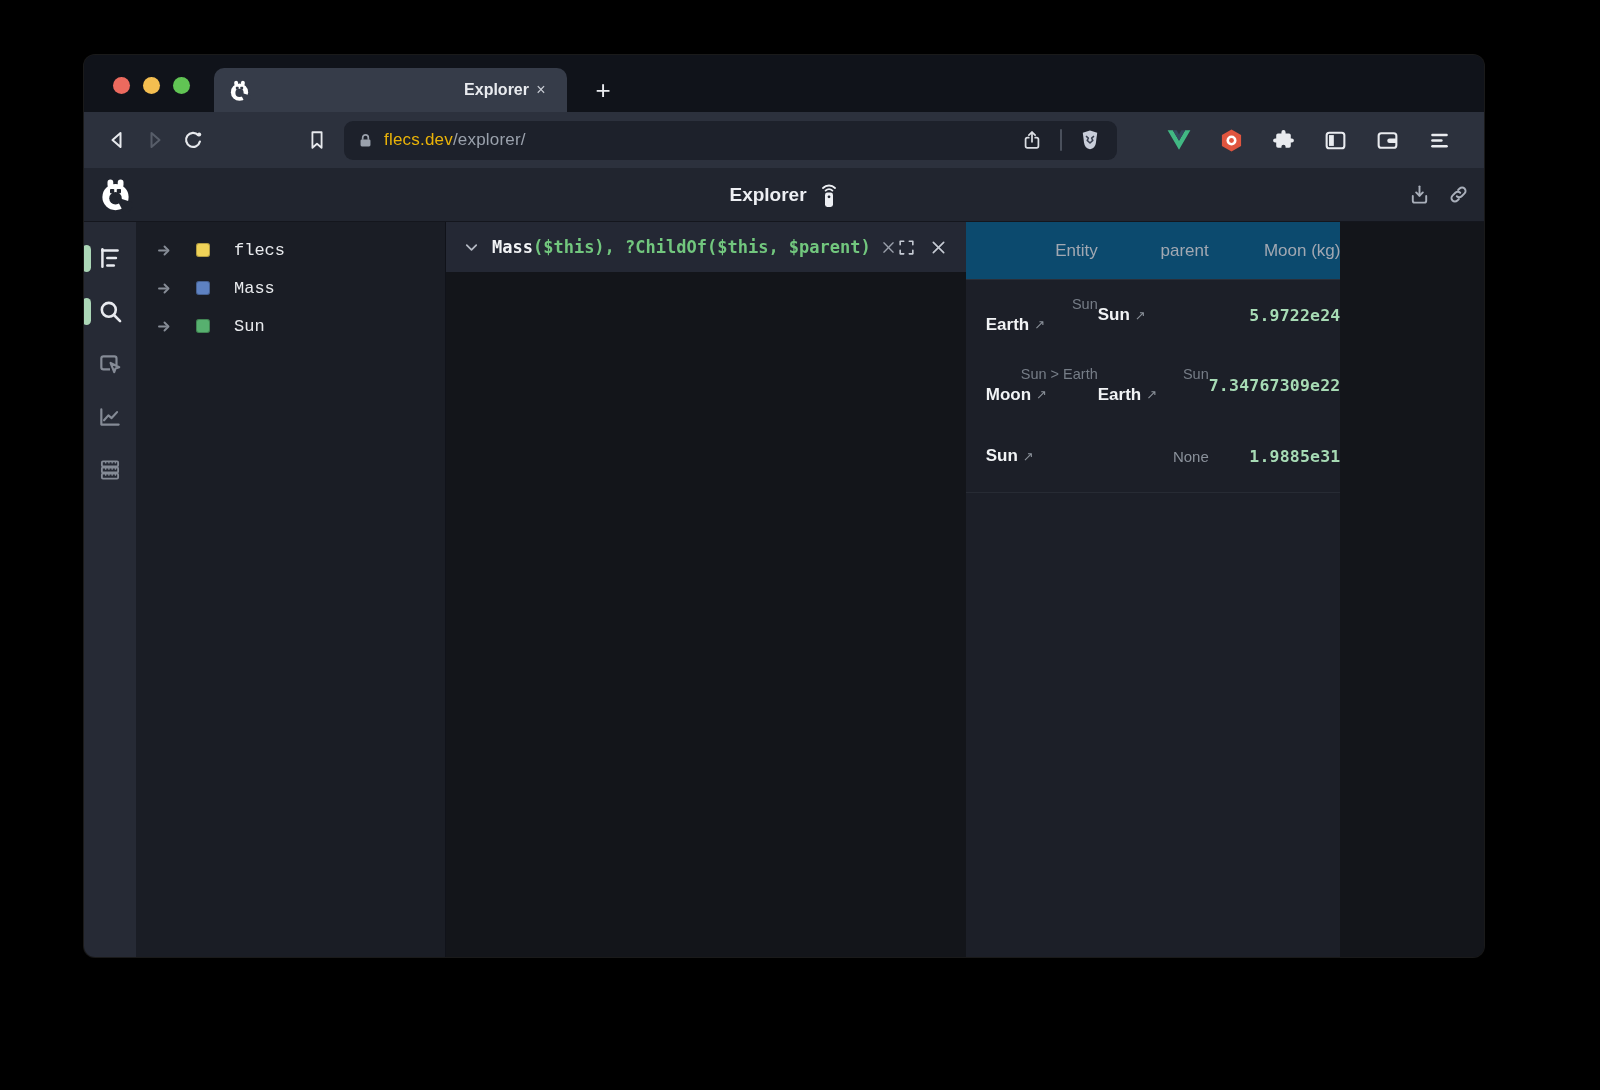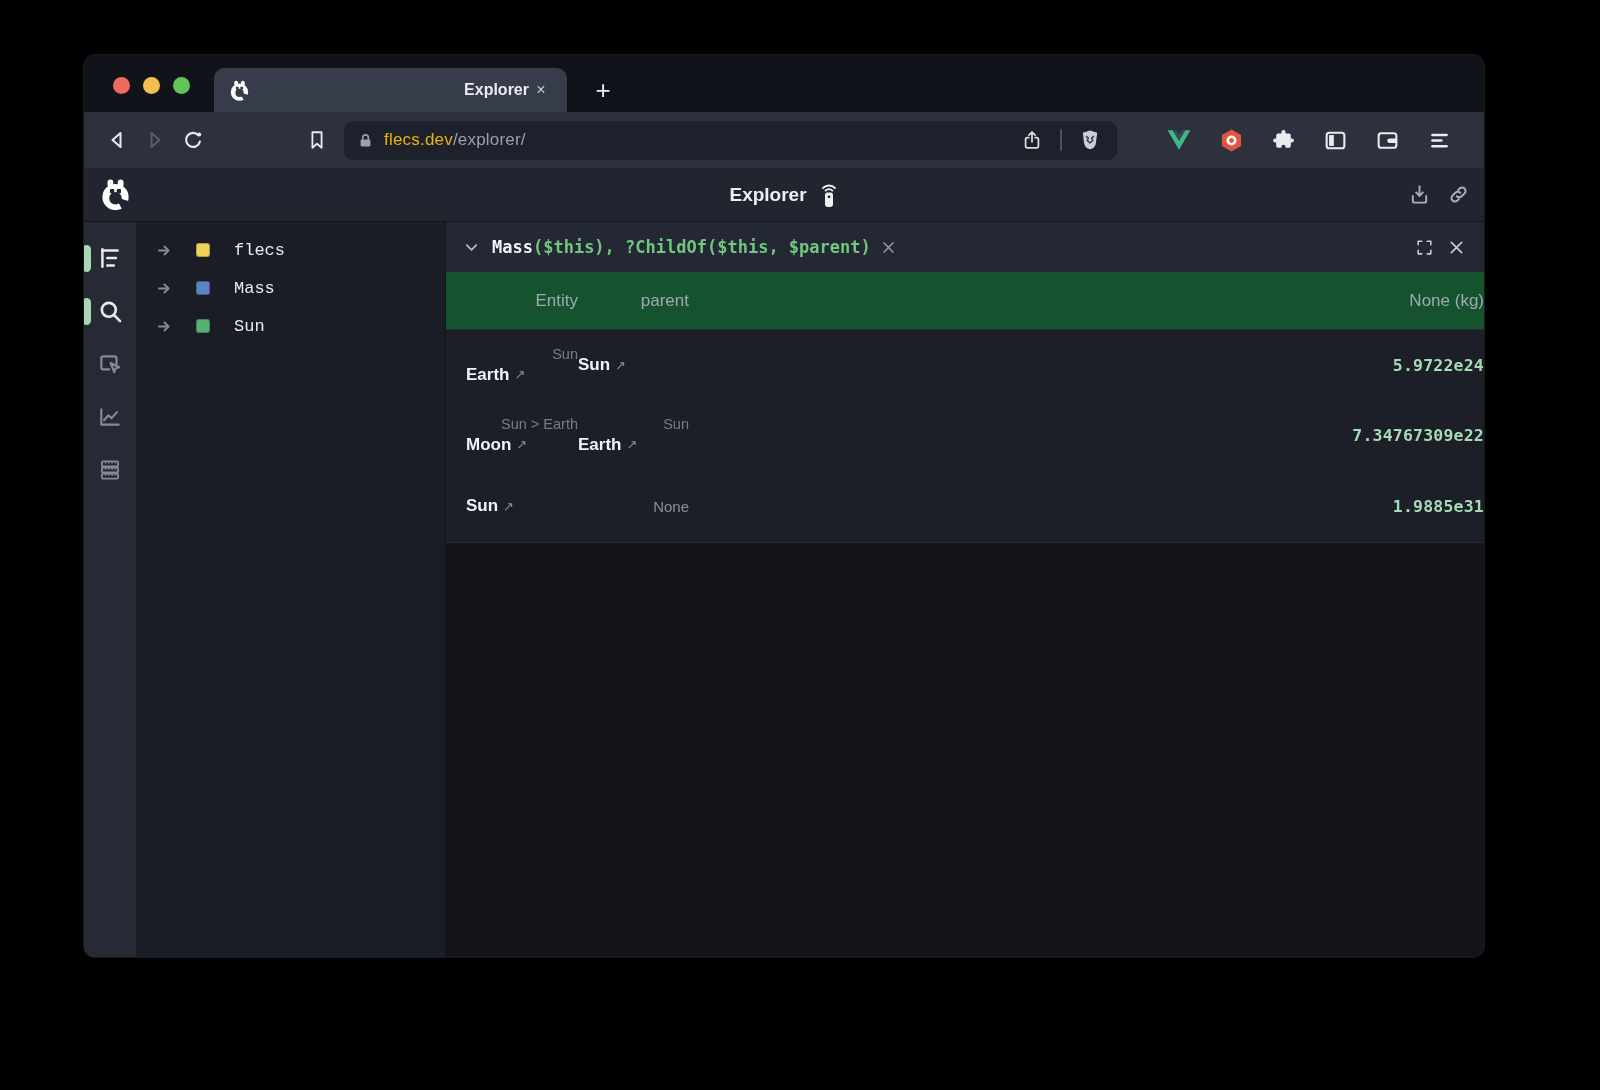--- a/index.html
+++ b/index.html
@@ -60,34 +60,34 @@
     position:relative; }
   .pill { position:absolute; left:-11px; top:4px; width:9px; height:27px;
     background:#ABD6B6; border-radius:5px; }
 
   .tree { width:309px; background:#1A1D25; padding-top:9px; flex:none; }
   .tree-item { height:38px; display:flex; align-items:center; padding-left:21px; gap:22px;font-family:Liberation Mono, monospace; }
   .tree-square { width:14px; height:14px; border-radius:3px; flex:none;
     box-shadow: inset 0 0 0 1px rgba(0,0,0,.25); }
   .tree-label { font-size:17px; font-weight:500; color:#E9EBEE; margin-left:2px; }
 
-  .query-area { flex:1; display:flex; flex-direction:column; background:#13151A;
+  .query-area { flex:1; display:flex; flex-direction:row; background:#13151A;
     border-left:1px solid #101219; min-width:0; }
   .query-bar { height:50px; background:#242834; display:flex; align-items:center;
     padding:0 16px; flex:none; }
   .query-text { margin-left:11px; font-family:"DejaVu Sans Mono","Liberation Mono",monospace;
     font-size:17px; font-weight:700; white-space:pre; }
   .q-white { color:#F2F4F6; }
   .q-green { color:#72C77E; }
   .q-clear { margin-left:9px; }
   .qbar-spacer { flex:1; }
   .qbar-right { display:flex; align-items:center; gap:13px; padding-right:2px; }
 
   .table { background:#1C1F28; flex:none; }
-  .thead { height:58px; display:flex; align-items:center; background:#14532d;
+  .thead { height:58px; display:flex; align-items:center; background:#0c4a6e;
     border-bottom:1px solid #2B2F39; }
   .th { font-size:17px; font-weight:500; color:#A2A8B2; }
   .col-entity { width:132px; padding-left:20px; flex:none; }
   .col-parent { width:111px; flex:none; }
   .col-value { flex:1; }
   .trow { display:flex; align-items:center; min-height:70px; padding:6px 0; }
   .trow.single { min-height:73px; }
   .cell { display:flex; flex-direction:column; justify-content:center; }
   .crumb { font-size:14.5px; color:#767D87; margin-bottom:3px; }
   .ename { font-size:17px; font-weight:600; color:#F1F3F5; display:flex;
@@ -366,21 +366,21 @@
                 <path d="M17 5 L5 17"></path>
             </svg>
           </span>
         </span>
       </div>
 
       <div class="table">
         <div class="thead">
           <span class="th col-entity">Entity</span>
           <span class="th col-parent">parent</span>
-          <span class="th col-value">None (kg)</span>
+          <span class="th col-value">Moon (kg)</span>
         </div>
 
         <div class="trow">
           <div class="cell col-entity">
             <span class="crumb">Sun</span>
             <span class="ename">
                 <span>Earth</span>
                 <span class="elink">↗</span>
               </span>
           </div>

